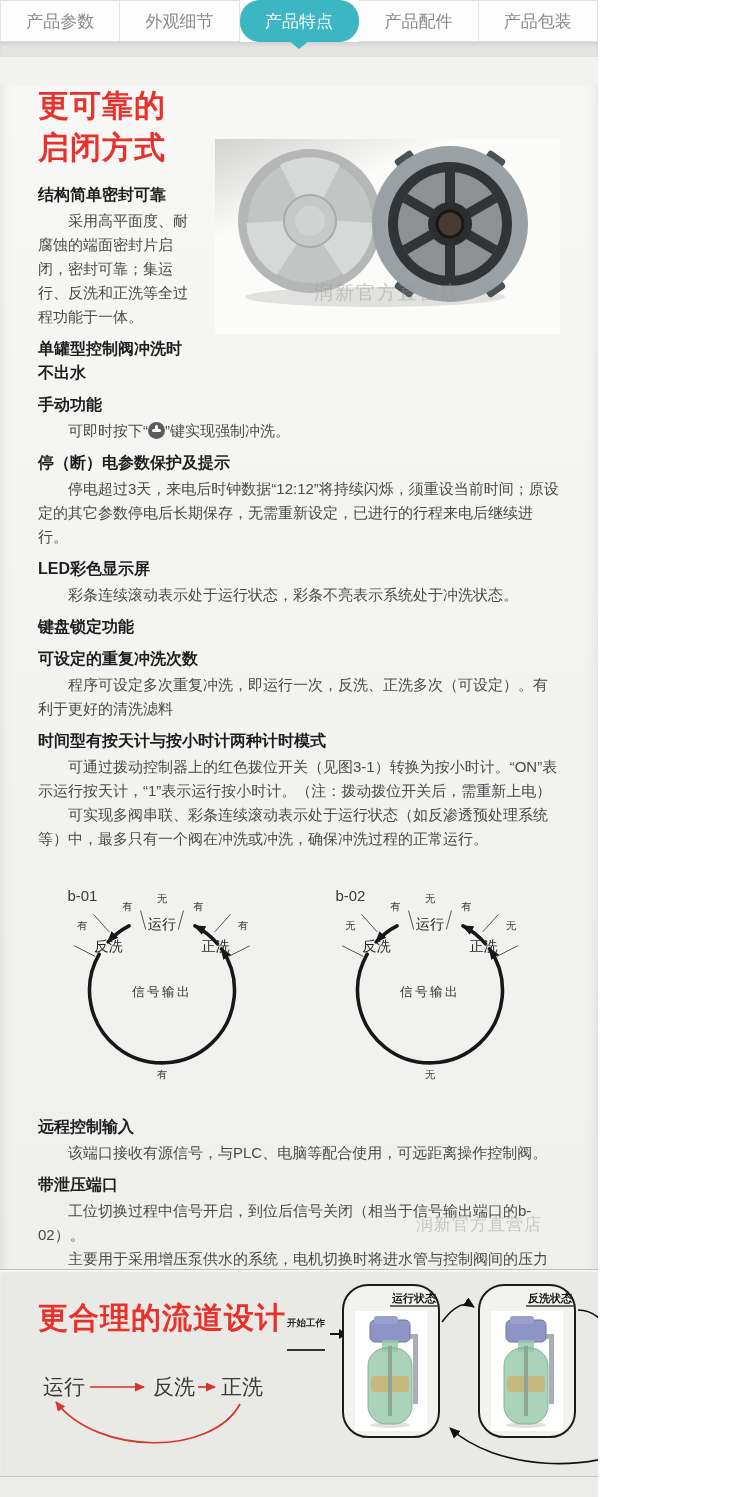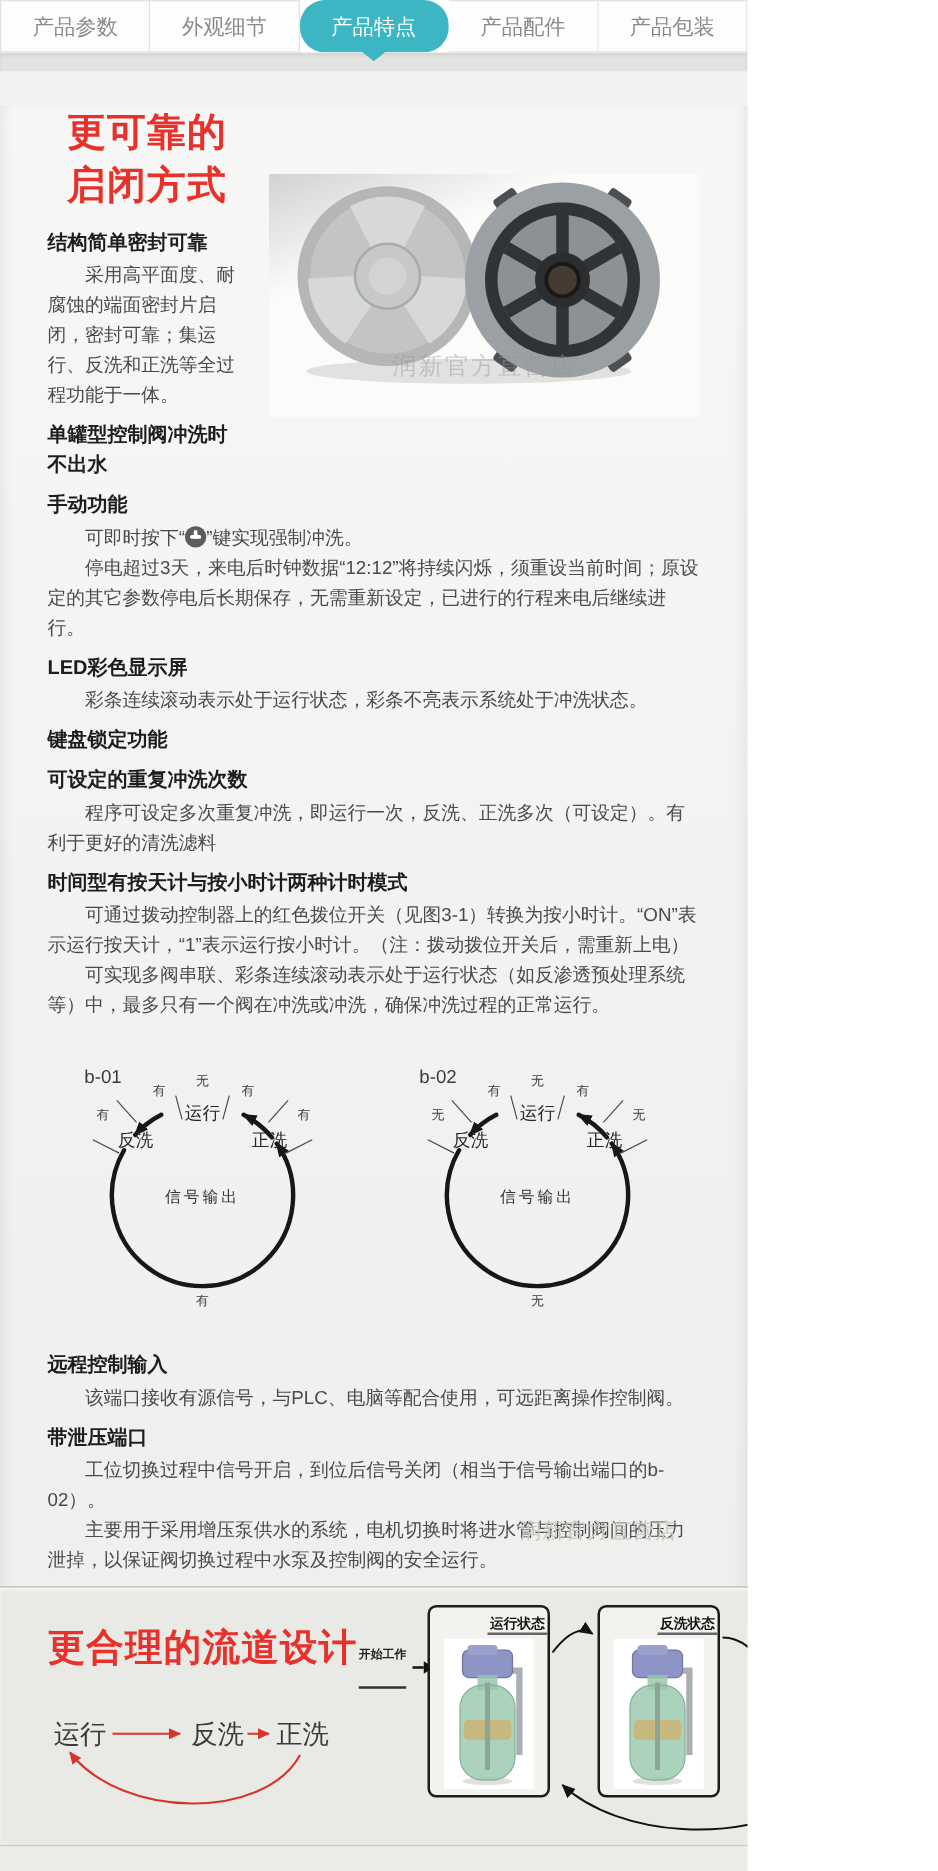--- a/index.html
+++ b/index.html
@@ -16,21 +16,21 @@
        border-left:10px solid transparent;border-right:10px solid transparent;
        border-top:8px solid #3db6c3;}
   .strip{height:14px;background:#e3e3e1;border-top:1px solid #d2d2d0;box-shadow:0 2px 3px rgba(0,0,0,.06) inset;}
 
   
   .content{position:relative;height:1213px;padding:0 38px;box-sizing:border-box;
        background:linear-gradient(180deg,#f7f7f5 0%,#f1f1ef 70%,#efefed 100%);
        box-shadow:inset 10px 0 14px -10px rgba(0,0,0,.10), inset -10px 0 14px -10px rgba(0,0,0,.10);}
   .hero{float:right;width:345px;height:195px;margin:54px 0 12px 18px;position:relative;}
   .hero svg{display:block;}
-  h1.red-title{color:#e8312b;font-size:31px;font-weight:bold;margin:28px 0 14px;letter-spacing:1px;text-align:center;}
+  h1.red-title{color:#e8312b;font-size:31px;font-weight:bold;margin:28px 0 14px;letter-spacing:1px;}
   section h3{font-size:16px;color:#1d1d1d;font-weight:bold;margin:8px 0 2px;line-height:24px;}
   section p{font-size:15px;color:#4a4a4a;line-height:24px;margin:0;text-indent:2em;}
   .clear{clear:both;}
   .key-btn{display:inline-block;width:17px;height:17px;background:#5c5c5c;color:#fff;border-radius:50%;
        text-align:center;line-height:17px;font-size:8px;vertical-align:-3px;text-indent:0;}
   .manual-btn{display:inline-block;width:17px;height:17px;border-radius:50%;background:#5c5c5c;
        vertical-align:-3px;text-indent:0;position:relative;}
   .manual-btn::after{content:"";position:absolute;left:4px;top:7px;width:9px;height:3px;background:#fff;border-radius:2px;}
   .manual-btn::before{content:"";position:absolute;left:7px;top:3px;width:3px;height:7px;background:#fff;border-radius:2px;}
 
@@ -48,21 +48,21 @@
 
   
   .flow{position:absolute;left:0;top:1269px;width:750px;height:207px;background:#e9e9e6;
        border-top:1px solid #bfbfbc;box-shadow:inset 0 2px 2px rgba(255,255,255,.6);}
   .flow h2{position:absolute;left:38px;top:28px;margin:0;color:#e8312b;font-size:30px;font-weight:bold;letter-spacing:1px;}
   .start{position:absolute;left:287px;top:47px;display:flex;align-items:center;}
   .start-label{font-size:9.5px;font-weight:bold;color:#222;border-bottom:2px solid #333;padding-bottom:19px;}
   .start-line{width:9px;height:2px;background:#111;margin-left:5px;}
   .start-tri{width:0;height:0;border-left:8px solid #111;border-top:5px solid transparent;border-bottom:5px solid transparent;}
   .flow-mini{position:absolute;left:40px;top:92px;}
-  .panel{position:absolute;top:14px;width:98px;height:154px;background:#f2f2ef;border:2px solid #1c1c1c;border-radius:7px;box-sizing:border-box;padding-left:46px;}
+  .panel{position:absolute;top:14px;width:98px;height:154px;background:#f2f2ef;border:2px solid #1c1c1c;border-radius:26px;box-sizing:border-box;padding-left:46px;}
   .panel.p1{left:342px;} .panel.p2{left:478px;} .panel.p3{left:617px;}
   .p-title{text-align:center;margin-top:5px;font-size:11px;font-weight:bold;color:#111;}
   .p-title span{border-bottom:2px solid #666;padding:0 2px 1px;}
   .panel-img{position:absolute;left:11px;top:25px;width:72px;height:120px;background:#fff;display:flex;align-items:center;justify-content:center;}
   .connectors{position:absolute;left:0;top:0;pointer-events:none;}
   .bottom-strip{position:absolute;left:0;top:1476px;width:750px;height:21px;background:#ecece9;border-top:1px solid #c9c9c6;box-sizing:border-box;}
 </style>
 </head>
 <body>
 
@@ -161,20 +161,21 @@
       <h3>单罐型控制阀冲洗时不出水</h3>
     </section>
     <section>
       <h3>手动功能</h3>
       <p><span>可即时按下“</span><span class="manual-btn"></span><span>”键实现强制冲洗。</span></p>
     </section>
 
     <div class="clear"></div>
 
     <section>
+      <h3>停（断）电参数保护及提示</h3>
       <p>停电超过3天，来电后时钟数据“12:12”将持续闪烁，须重设当前时间；原设定的其它参数停电后长期保存，无需重新设定，已进行的行程来电后继续进行。</p>
     </section>
     <section>
       <h3>LED彩色显示屏</h3>
       <p>彩条连续滚动表示处于运行状态，彩条不亮表示系统处于冲洗状态。</p>
     </section>
     <section>
       <h3>键盘锁定功能</h3>
     </section>
     <section>

